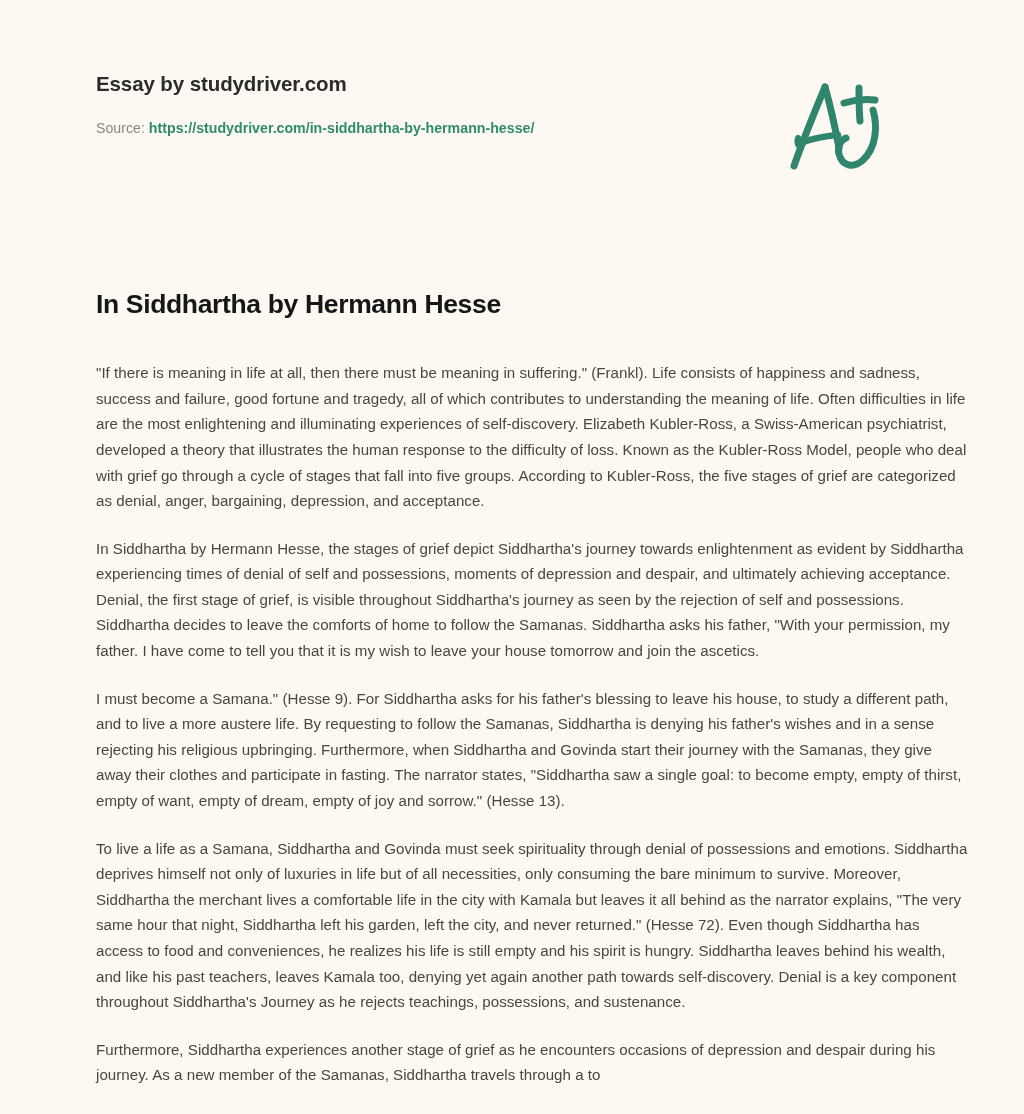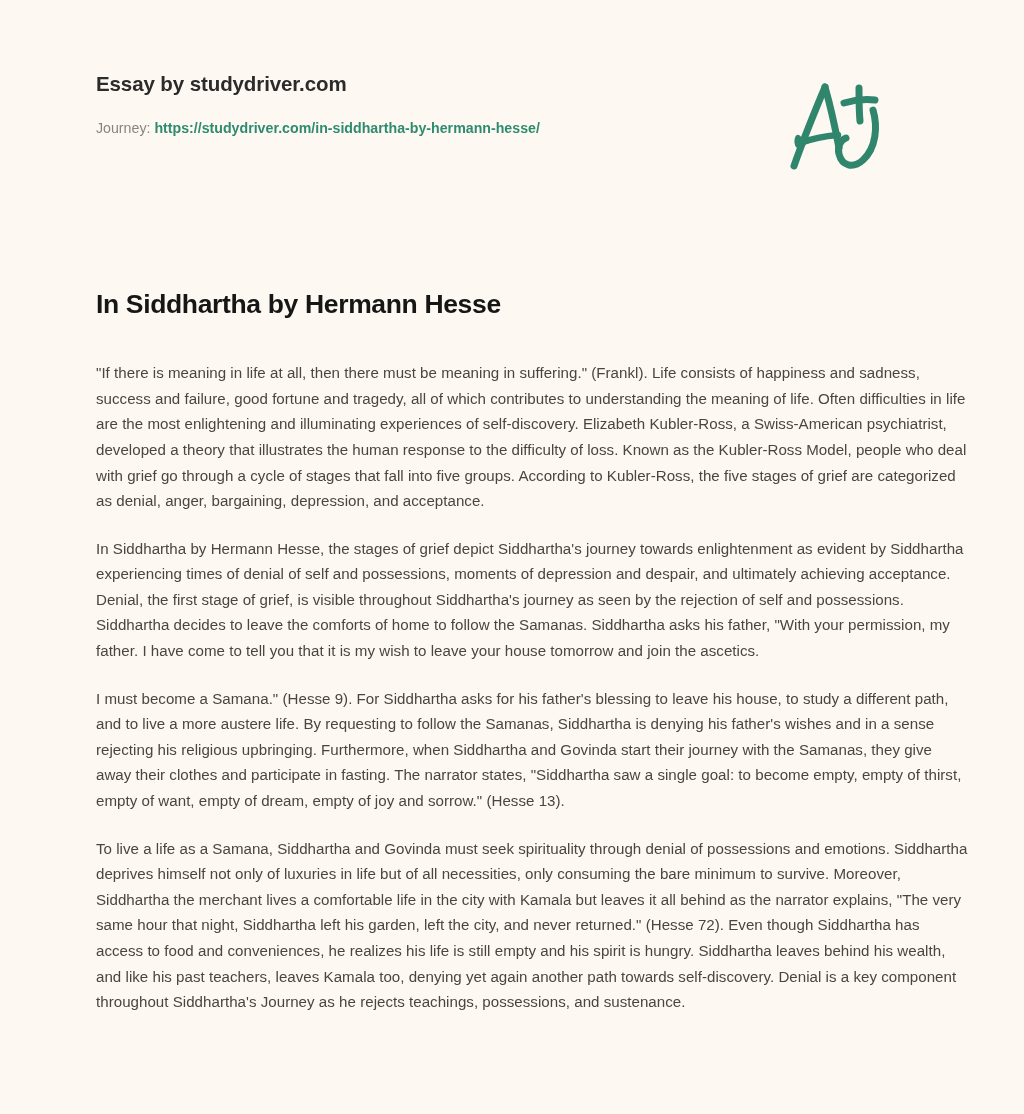--- a/index.html
+++ b/index.html
@@ -113,21 +113,21 @@
 <body>
 
 <div class="page">
 
   <div class="header">
 
     <div class="header-left">
       <div class="essay-by">Essay by studydriver.com</div>
 
       <div class="source-line">
-        <span class="source-label">Journey:</span>
+        <span class="source-label">Source:</span>
         <a class="source-url" href="#">https://studydriver.com/in-siddhartha-by-hermann-hesse/</a>
       </div>
     </div>
 
     <div class="logo-wrap">
       <svg viewBox="0 0 120 110" xmlns="http://www.w3.org/2000/svg">
         <g fill="none" stroke="#30866c" stroke-linecap="round" stroke-linejoin="round">
 
           <path d="M51 13 C44 30, 32 58, 20 92" stroke-width="7"></path>
 
@@ -150,17 +150,18 @@
 
   <div class="article">
 
     <h1 class="article-title">In Siddhartha by Hermann Hesse</h1>
 
     <div class="body-copy">
       <p>"If there is meaning in life at all, then there must be meaning in suffering." (Frankl). Life consists of happiness and sadness, success and failure, good fortune and tragedy, all of which contributes to understanding the meaning of life. Often difficulties in life are the most enlightening and illuminating experiences of self-discovery. Elizabeth Kubler-Ross, a Swiss-American psychiatrist, developed a theory that illustrates the human response to the difficulty of loss. Known as the Kubler-Ross Model, people who deal with grief go through a cycle of stages that fall into five groups. According to Kubler-Ross, the five stages of grief are categorized as denial, anger, bargaining, depression, and acceptance.</p>
       <p>In Siddhartha by Hermann Hesse, the stages of grief depict Siddhartha's journey towards enlightenment as evident by Siddhartha experiencing times of denial of self and possessions, moments of depression and despair, and ultimately achieving acceptance.<br>Denial, the first stage of grief, is visible throughout Siddhartha's journey as seen by the rejection of self and possessions. Siddhartha decides to leave the comforts of home to follow the Samanas. Siddhartha asks his father, "With your permission, my father. I have come to tell you that it is my wish to leave your house tomorrow and join the ascetics.</p>
       <p>I must become a Samana." (Hesse 9). For Siddhartha asks for his father's blessing to leave his house, to study a different path, and to live a more austere life. By requesting to follow the Samanas, Siddhartha is denying his father's wishes and in a sense rejecting his religious upbringing. Furthermore, when Siddhartha and Govinda start their journey with the Samanas, they give away their clothes and participate in fasting. The narrator states, "Siddhartha saw a single goal: to become empty, empty of thirst, empty of want, empty of dream, empty of joy and sorrow." (Hesse 13).</p>
       <p>To live a life as a Samana, Siddhartha and Govinda must seek spirituality through denial of possessions and emotions. Siddhartha deprives himself not only of luxuries in life but of all necessities, only consuming the bare minimum to survive. Moreover, Siddhartha the merchant lives a comfortable life in the city with Kamala but leaves it all behind as the narrator explains, "The very same hour that night, Siddhartha left his garden, left the city, and never returned." (Hesse 72). Even though Siddhartha has access to food and conveniences, he realizes his life is still empty and his spirit is hungry. Siddhartha leaves behind his wealth, and like his past teachers, leaves Kamala too, denying yet again another path towards self-discovery. Denial is a key component throughout Siddhartha's Journey as he rejects teachings, possessions, and sustenance.</p>
+      <p>Furthermore, Siddhartha experiences another stage of grief as he encounters occasions of depression and despair during his journey. As a new member of the Samanas, Siddhartha travels through a to</p>
     </div>
 
   </div>
 
 </div>
 
 </body></html>

